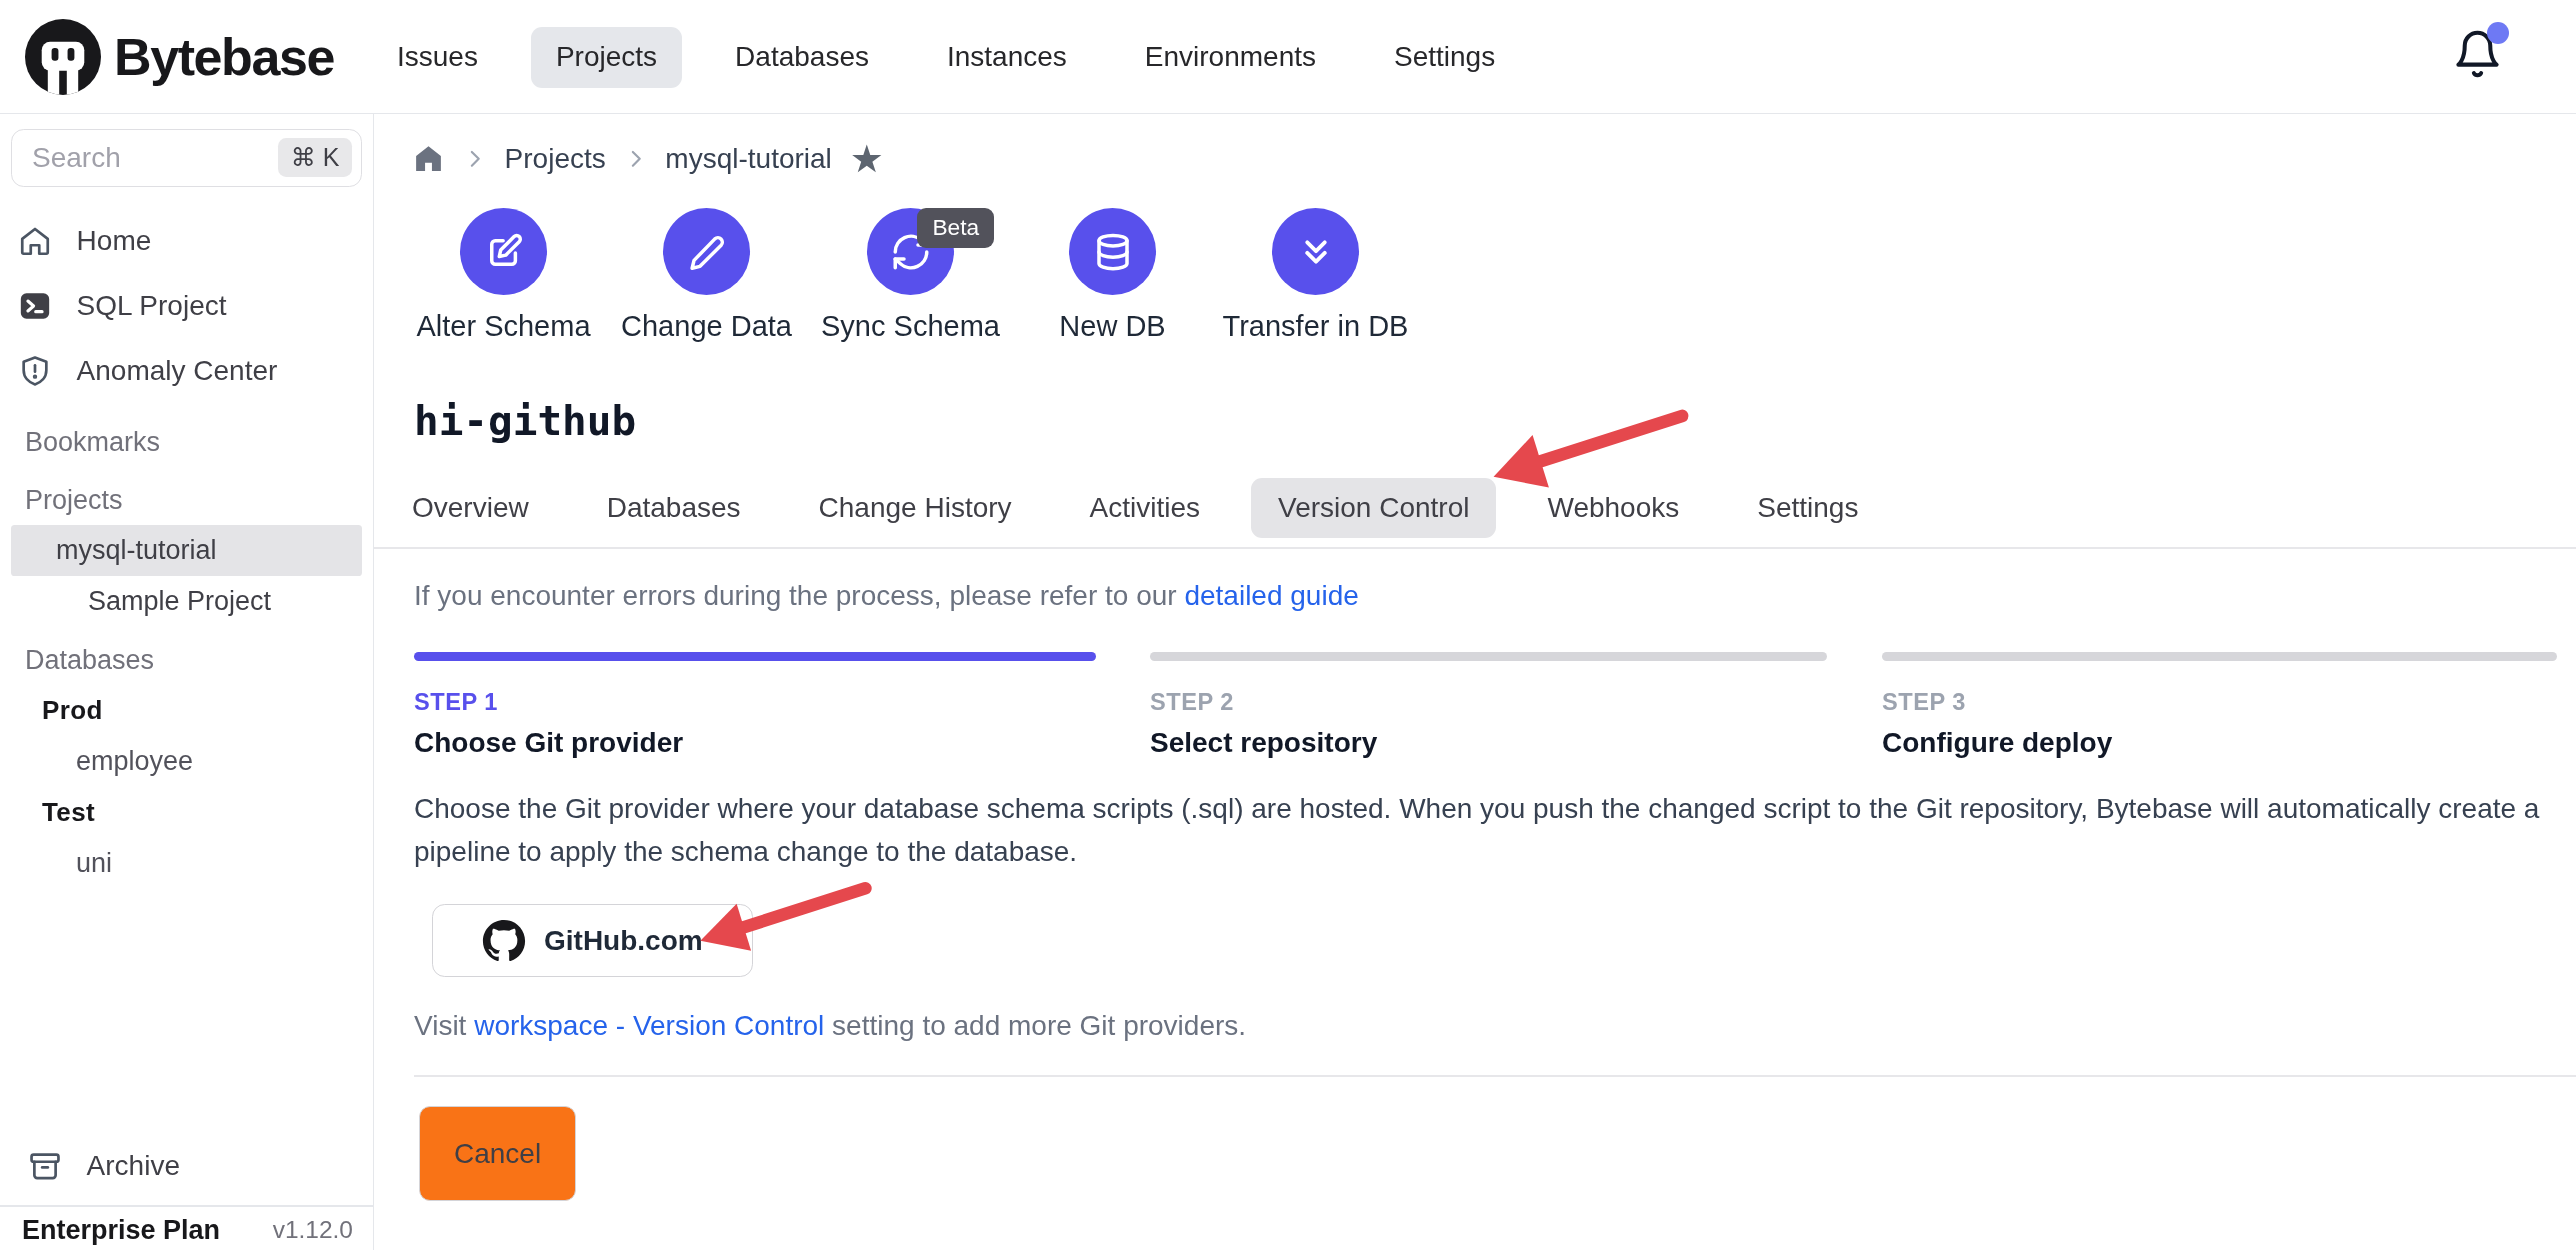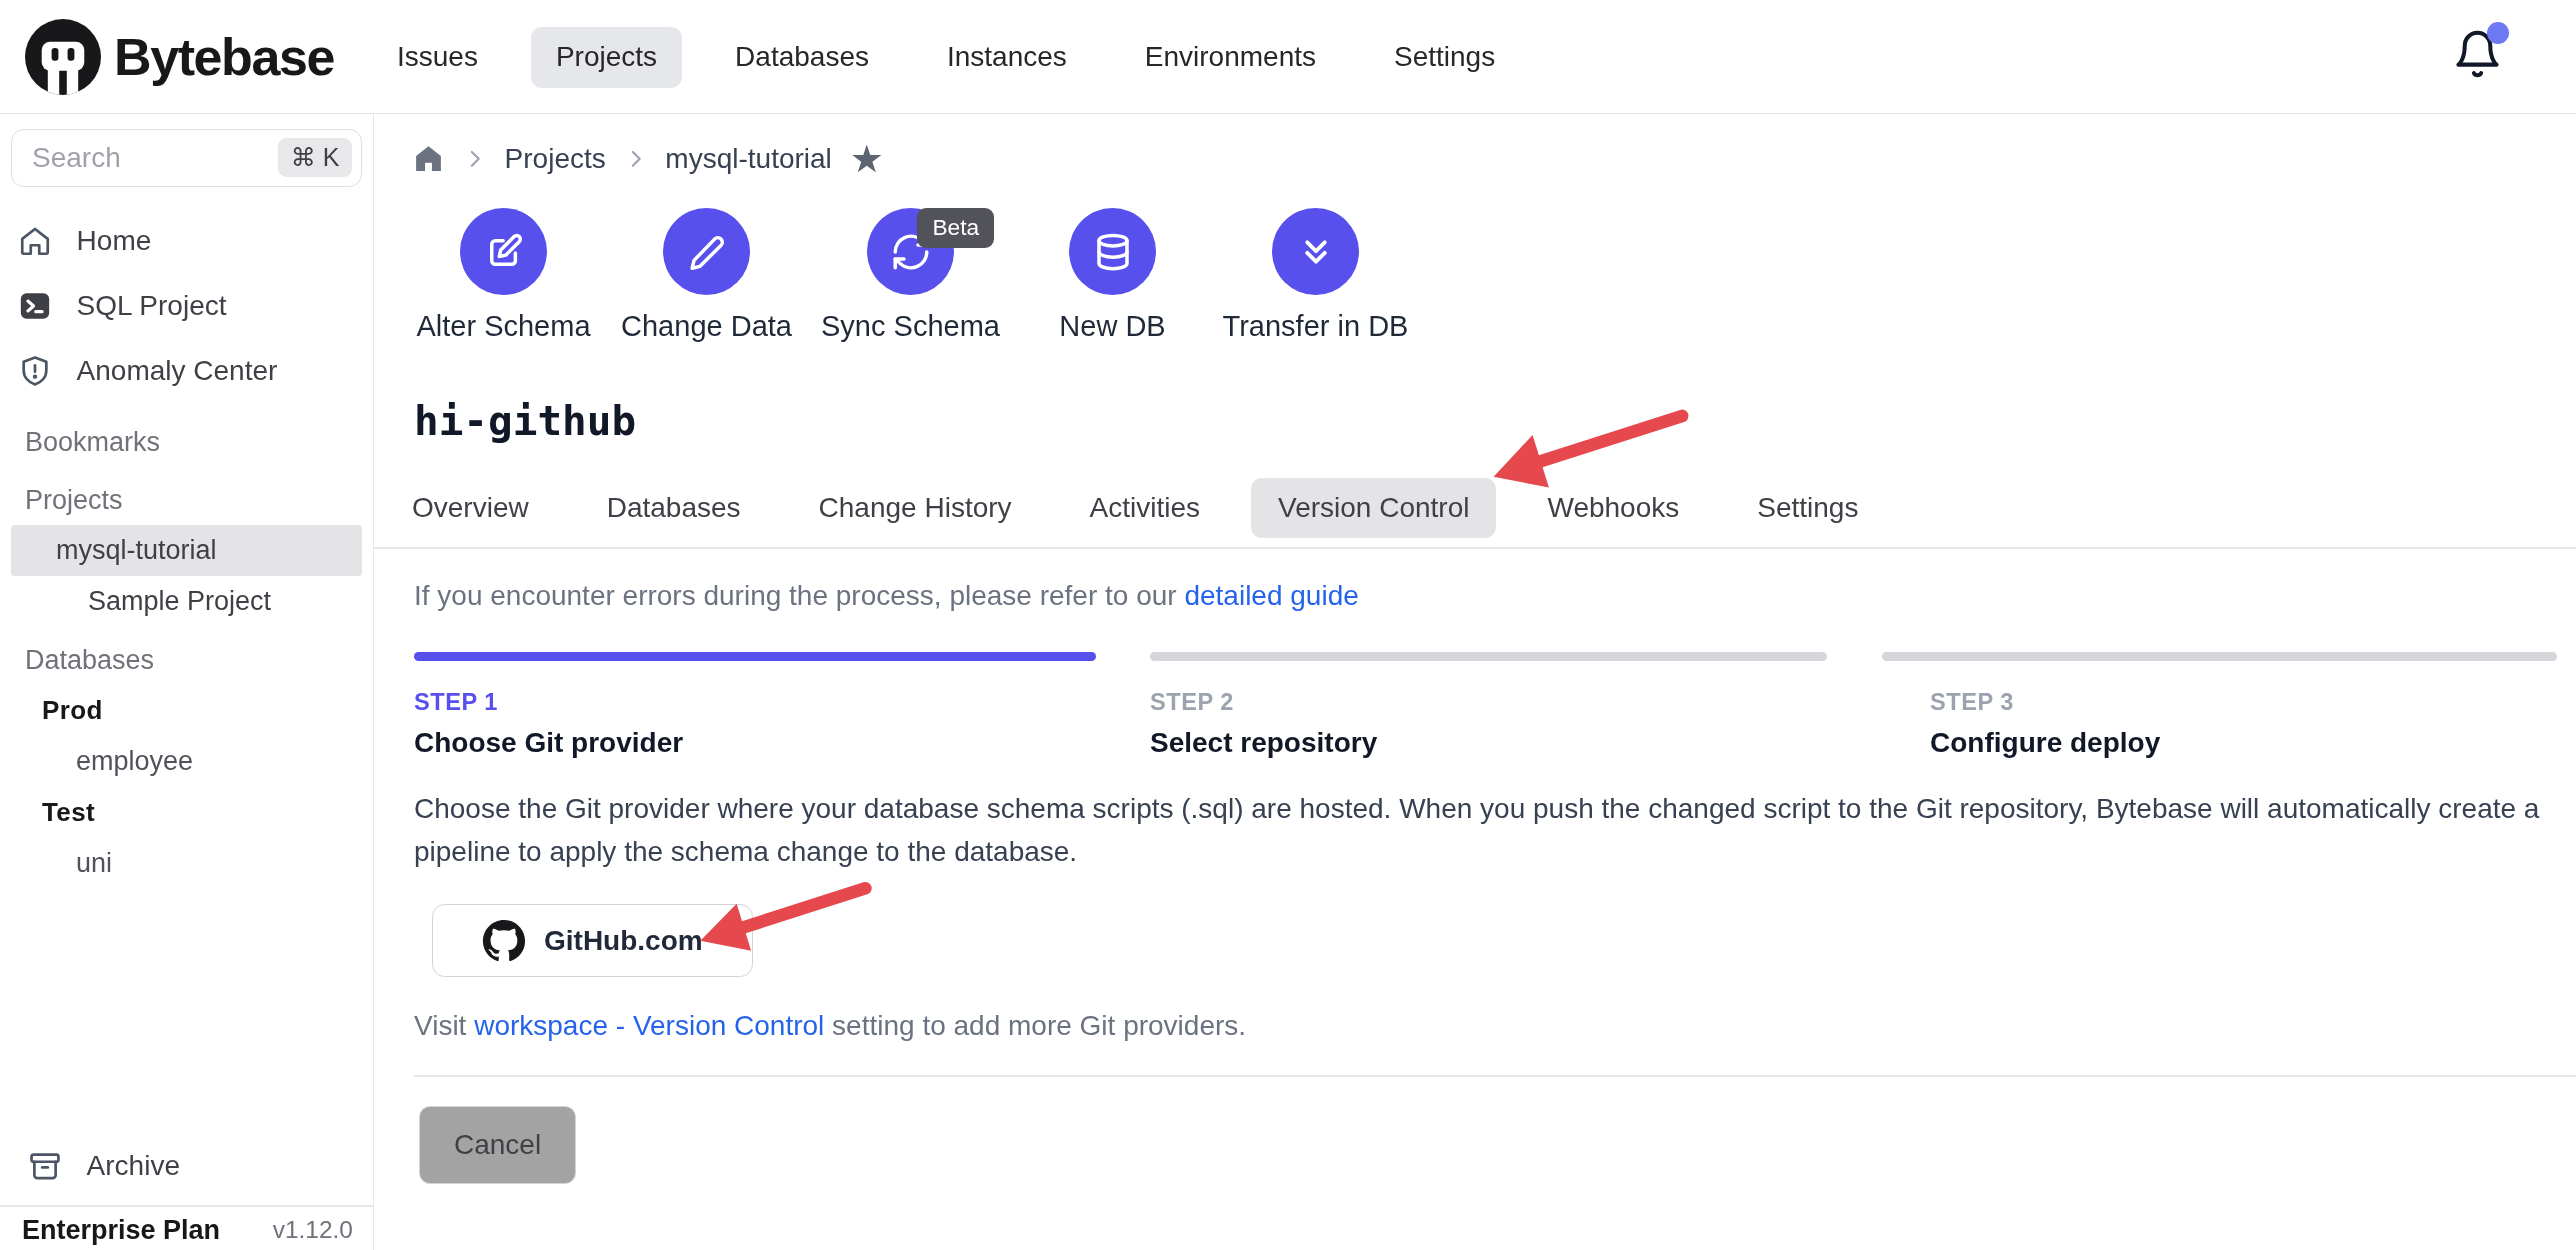--- a/index.html
+++ b/index.html
@@ -73,37 +73,37 @@
   .tab.active { background:#e4e4e7; border-radius:11px; padding:13.6px 27px; margin:0 -27px; }
   .tabs-divider { position:absolute; left:0; right:0; top:433px; height:1.8px; background:#e7e7ea; }
 
   .notice { position:absolute; left:40px; top:466px; font-size:28px; color:#6b7280; }
   .link { color:#2563eb; cursor:pointer; }
 
   .bar { position:absolute; top:538px; height:9px; border-radius:5.4px; background:#d6d6da; }
   .bar.active { background:#5850ec; }
   .bar1 { left:40px; width:682px; } .bar2 { left:776px; width:677px; } .bar3 { left:1508px; width:675px; }
   .step { position:absolute; top:575px; }
-  .s1 { left:40px; } .s2 { left:776px; } .s3 { left:1508px;margin-left:48px; }
+  .s1 { left:40px; } .s2 { left:776px; } .s3 { left:1508px; }
   .step-label { font-size:23.6px; font-weight:700; letter-spacing:0.5px; color:#9ca3af; }
   .step.current .step-label { color:#5850ec; }
   .step-title { margin-top:11px; font-size:28px; font-weight:700; color:#111827; }
 
   .desc { position:absolute; left:40px; top:673px; width:2175px; font-size:28px; line-height:43px; color:#374151; }
 
   .gh-btn { position:absolute; left:58px; top:790px; height:73px; border:1.8px solid #d4d4d8;
             border-radius:12.7px; background:#fff; display:inline-flex; align-items:center; gap:18px;
             padding:0 49px; cursor:pointer; }
   .gh-label { font-size:28px; font-weight:600; color:#1f2937; }
 
   .visit { position:absolute; left:40px; top:896px; font-size:28px; color:#6b7280; }
   .divider2 { position:absolute; left:40px; right:0; top:961px; height:1.8px; background:#e7e7ea; }
 
-  .cancel-btn { position:absolute; left:45px; top:992px; height:78px; padding:0 34px;
-                border:1.8px solid #d4d4d8; border-radius:11px; background:#a3a3a3; font-size:28px;
+  .cancel-btn { position:absolute; left:45px; top:992px; height:95px; padding:0 34px;
+                border:1.8px solid #d4d4d8; border-radius:11px; background:#f97316; font-size:28px;
                 color:#3f3f46; display:inline-flex; align-items:center; cursor:pointer;
                 font-family:"Liberation Sans", sans-serif; }
 
   .arrows { position:absolute; left:0; top:0; width:2202px; height:1137px; pointer-events:none; }
 </style>
 </head>
 <body>
 
 <div class="header">
   <svg class="logo" viewBox="0 0 100 100">

